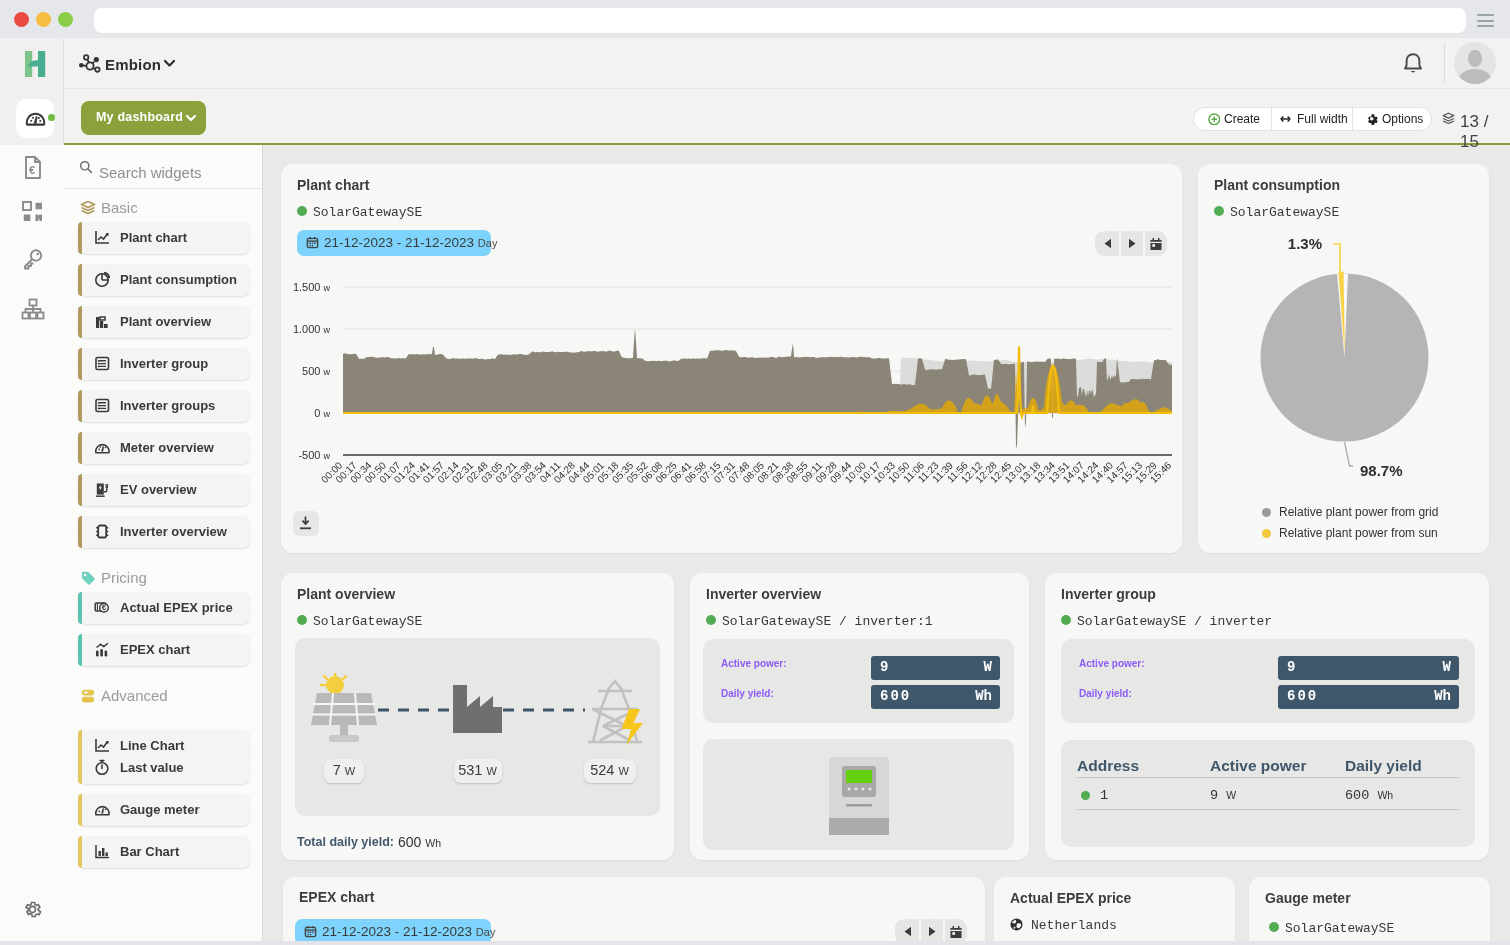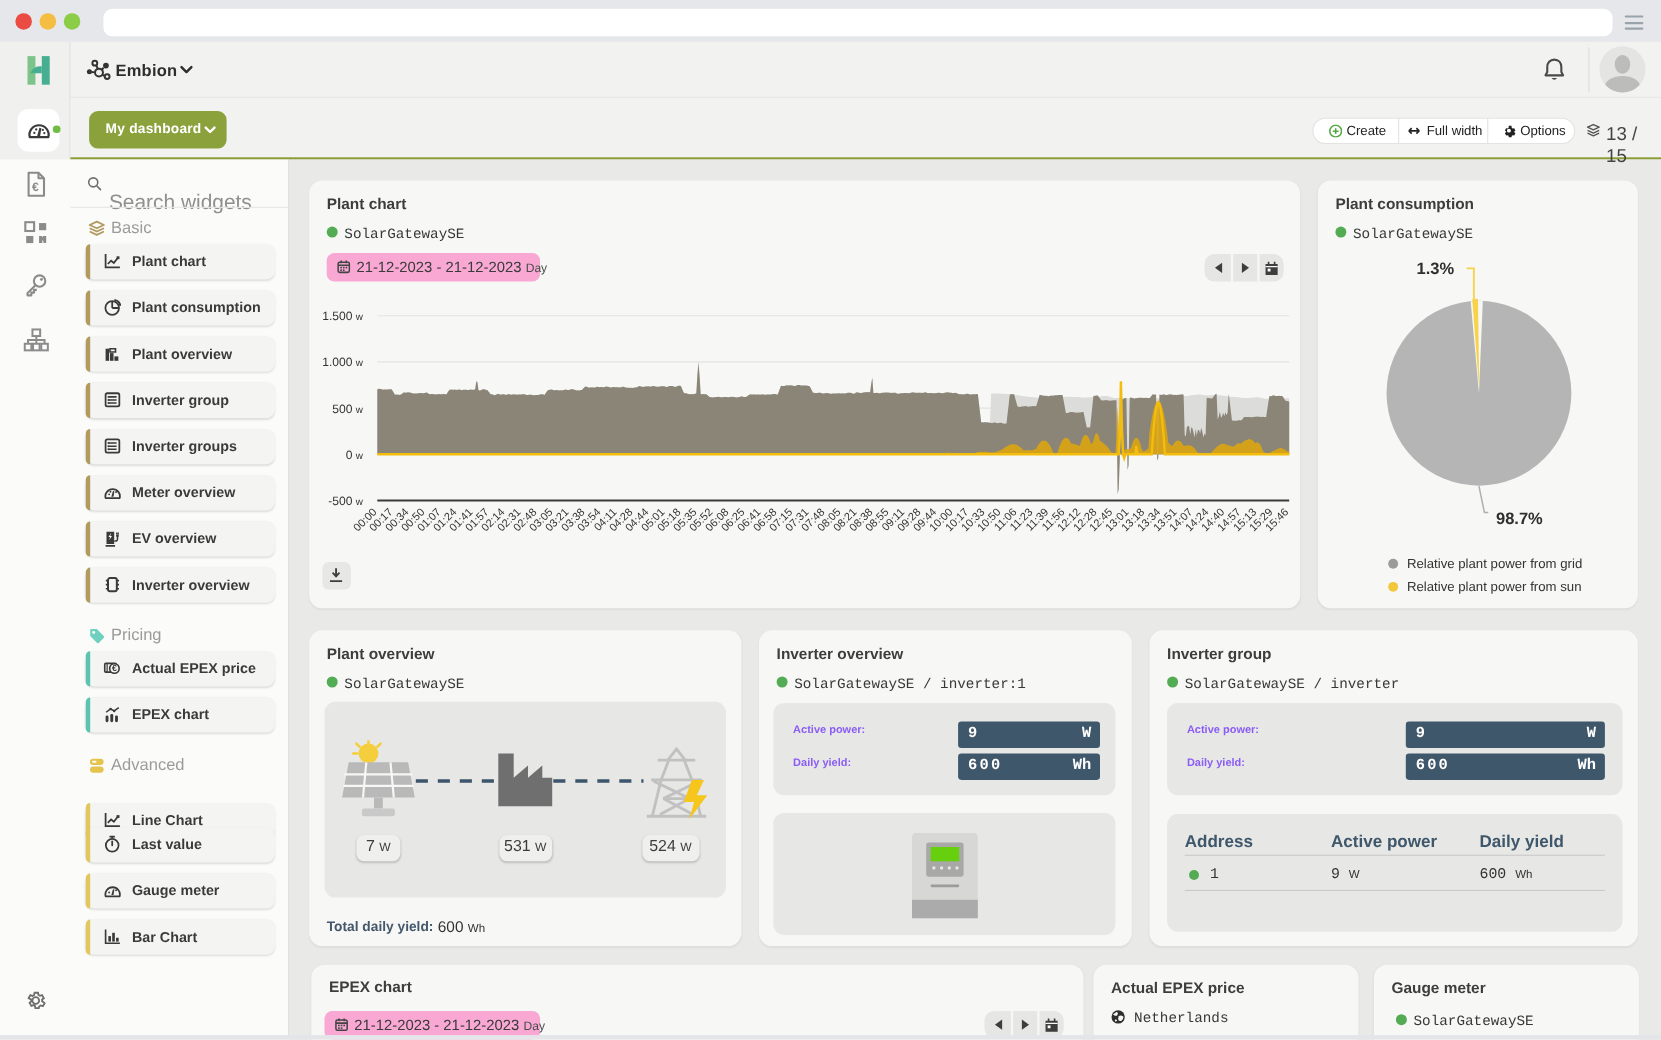--- a/index.html
+++ b/index.html
@@ -15,21 +15,21 @@
 #hdr{position:absolute;left:0;top:38px;width:1510px;height:51px;background:#f2f2f1;border-bottom:1px solid #e7e7e6;}
 #rail{position:absolute;left:0;top:38px;width:64px;height:907px;background:#f0f0ef;border-right:1px solid #e2e2e1;}
 #row2{position:absolute;left:64px;top:89px;width:1446px;height:56px;background:#f2f2f1;border-bottom:2px solid #8a9e35;}
 #sidebar{position:absolute;left:0px;top:145px;width:263px;height:800px;background:#fbfbfa;border-right:1px solid #d9d9d8;}
 #main{position:absolute;left:264px;top:145px;width:1246px;height:800px;background:#e9e9e8;}
 .card{position:absolute;background:#f7f7f6;border-radius:12px;box-shadow:0 1px 2px rgba(0,0,0,0.05);}
 .wtitle{position:absolute;font-size:14px;font-weight:bold;color:#3d3d3d;white-space:nowrap;}
 .sensor{position:absolute;font-family:"Liberation Mono",monospace;font-size:13px;color:#383838;white-space:nowrap;}
 .gdot{position:absolute;width:10px;height:10px;border-radius:50%;background:#53ab53;}
 .panel{position:absolute;background:#e7e7e5;border-radius:10px;}
-.chip{position:absolute;background:#f9a8d4;border-radius:7px;font-size:13.5px;color:#3a3a3a;white-space:nowrap;}
+.chip{position:absolute;background:#7dd3fc;border-radius:7px;font-size:13.5px;color:#3a3a3a;white-space:nowrap;}
 .navgrp{position:absolute;background:#e6e6e4;border-radius:9px;display:flex;}
 .navgrp .seg{width:24px;display:flex;align-items:center;justify-content:center;}
 .navgrp .seg + .seg{border-left:2px solid #f7f7f6;}
 .vbox{position:absolute;background:#3f576b;border-radius:3px;color:#fff;font-family:"Liberation Mono",monospace;font-weight:bold;font-size:14px;}
 .vbox .u{position:absolute;right:8px;top:3px;}
 .vbox .v{position:absolute;left:9px;top:3px;letter-spacing:2px;}
 .plabel{position:absolute;font-size:10px;font-weight:bold;color:#8b5cf6;white-space:nowrap;}
 .sbtn{position:absolute;left:78px;width:172px;height:32px;background:#f4f4f3;border-radius:8px;box-shadow:0 1px 2px rgba(0,0,0,0.12);}
 .sbtn .bar{position:absolute;left:0;top:0;width:4px;height:32px;border-radius:4px 0 0 4px;}
 .sbtn .lb{position:absolute;left:42px;top:8px;font-size:13px;font-weight:bold;color:#3a3a3a;white-space:nowrap;}
@@ -153,21 +153,21 @@
       <path d="M8,1.5 L14.5,4.5 L8,7.5 L1.5,4.5 Z"></path>
       <path d="M1.5,8 L8,11 L14.5,8"></path>
       <path d="M1.5,11.2 L8,14.2 L14.5,11.2"></path>
     </g>
   </svg>
 <div class="abs" style="left:1460px;top:112px;font-size:17px;color:#444;">13 / 15</div>
 <svg class="abs" style="left:78.5px;top:160px;" width="14" height="14" viewBox="0 0 17 17">
     <circle cx="7" cy="7" r="5" fill="none" stroke="#6f6f6f" stroke-width="1.8"></circle>
     <line x1="10.8" y1="10.8" x2="15" y2="15" stroke="#6f6f6f" stroke-width="1.8" stroke-linecap="round"></line>
   </svg>
-<div class="abs" style="left:99px;top:174px;font-size:19px;color:#8f8f8f;">Search widgets</div>
+<div class="abs" style="left:99px;top:164px;font-size:15px;color:#8f8f8f;">Search widgets</div>
 <div class="abs" style="left:64px;top:188px;width:198px;height:1px;background:#e7e7e6;"></div>
 <svg class="abs" style="left:80px;top:200px;" width="16" height="16" viewBox="0 0 16 16">
     <g fill="none" stroke="#b09a5e" stroke-width="1.6" stroke-linejoin="round">
       <path d="M8,1.5 L14.5,4.5 L8,7.5 L1.5,4.5 Z"></path>
       <path d="M1.5,7.5 L8,10.5 L14.5,7.5"></path>
       <path d="M1.5,10.5 L8,13.5 L14.5,10.5"></path>
     </g>
   </svg>
 <div class="shead" style="left:101px;top:199px;">Basic</div>
 <div class="sbtn" style="top:222px;">

